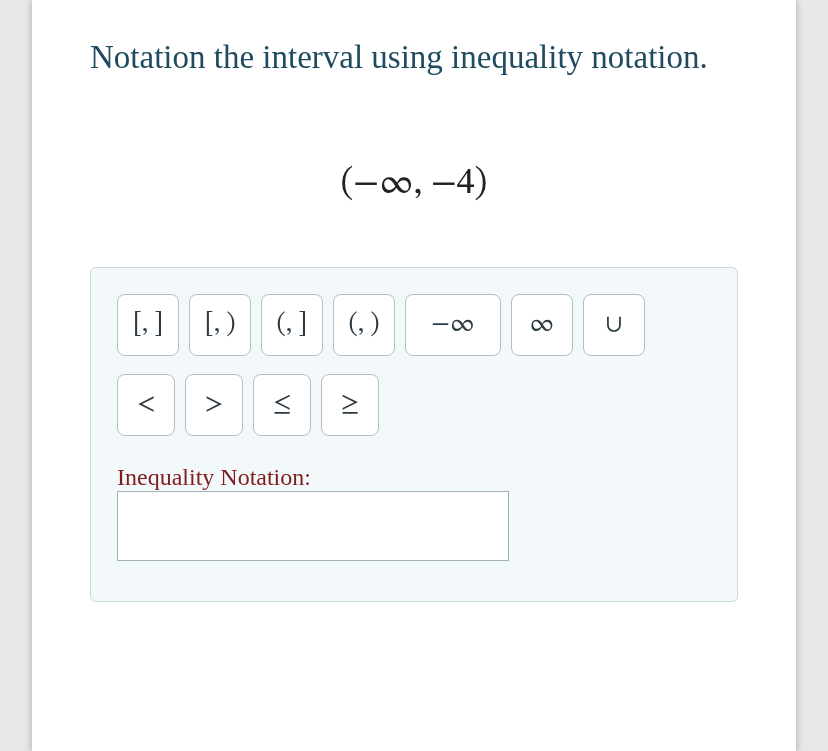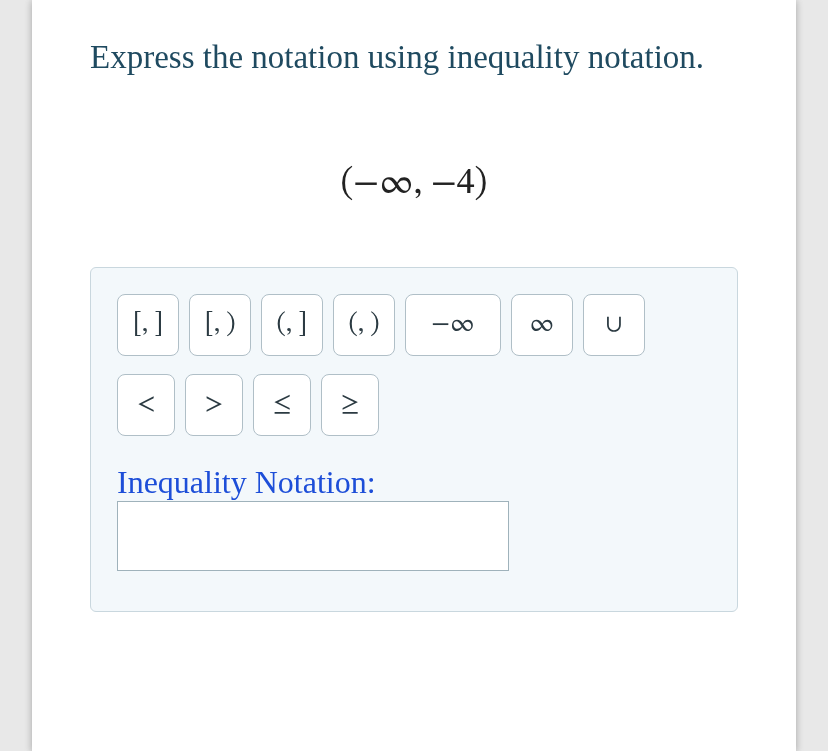--- a/index.html
+++ b/index.html
@@ -64,41 +64,41 @@
     justify-content: center;
     cursor: pointer;
     height: 62px;
     min-width: 62px;
     padding: 0 14px;
   }
   .sym-btn.wide { min-width: 96px; }
   .sym-btn.narrow { min-width: 58px; padding: 0 10px; }
   .sym-btn.or-btn { font-family: Georgia, serif; font-size: 24px; min-width: 80px;}
   .answer-label {
-    color: #1d4ed8;
-    font-size: 32px;
+    color: #7f1d1d;
+    font-size: 24px;
     margin: 28px 0 0 0;
   }
   .answer-input {
     width: 392px;
     height: 70px;
     border: 1px solid #9fb2bb;
     background: #ffffff;
     font-size: 28px;
     padding: 0 12px;
     font-family: Georgia, serif;
     color: #222;
   }
 </style>
 </head>
 <body>
 
 <div class="page-wrap">
   <div class="card">
-    <p class="prompt">Express the notation using inequality notation.</p>
+    <p class="prompt">Notation the interval using inequality notation.</p>
     <div class="expression">(−∞, −4)</div>
 
     <div class="panel">
       <div class="btn-row">
         <button class="sym-btn">[, ]</button>
         <button class="sym-btn">[, )</button>
         <button class="sym-btn">(, ]</button>
         <button class="sym-btn">(, )</button>
         <button class="sym-btn wide">−∞</button>
         <button class="sym-btn">∞</button>

